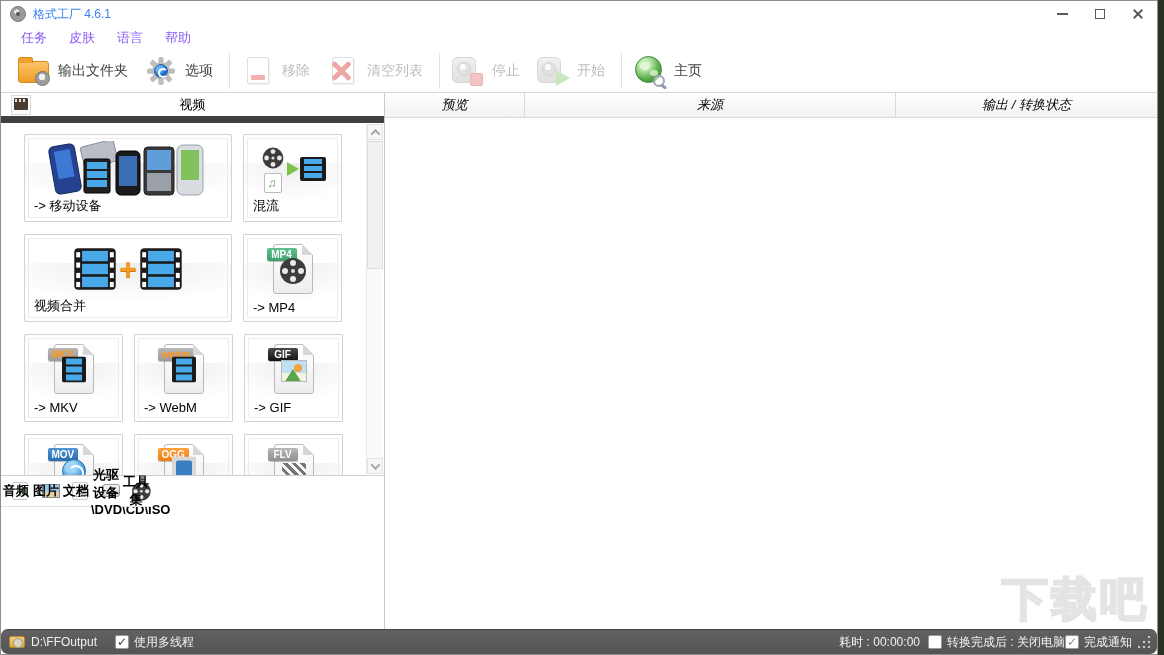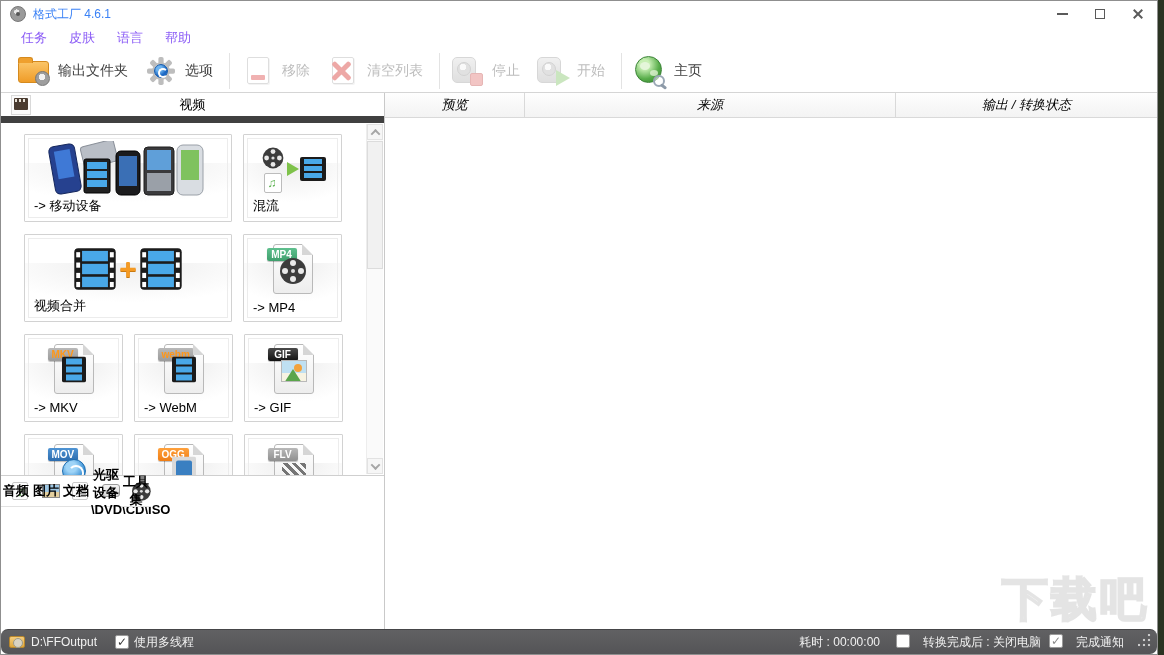--- a/index.html
+++ b/index.html
@@ -178,21 +178,21 @@
   
   .statusbar { height:25px; flex:0 0 auto; background:linear-gradient(#616163,#545457); border-top:1px solid #454547;
       display:flex; align-items:center; color:#f2f2f2; font-size:12px; padding:0 6px 0 8px;border-radius:7px; }
   .sb-folder { width:16px; height:12px; background:linear-gradient(#f5ce7e,#e0a83c); border:1px solid #b8872c; border-radius:2px; position:relative; margin-right:6px; }
   .sb-folder::before { content:""; position:absolute; left:3px; top:1px; width:8px; height:8px; border-radius:50%; background:#d9d3c2; border:1px solid #9b9b8c; }
   .status-path { margin-right:18px; }
   .checkbox { width:14px; height:14px; background:#fff; border:1px solid #9a9a9a; border-radius:2px;
       display:inline-flex; align-items:center; justify-content:center; font-size:12px; line-height:1; margin-right:5px; flex:0 0 auto; }
   .checkbox.dark { color:#3a3a3a; font-weight:bold; }
   .checkbox.gray { color:#8a8a8a; font-weight:bold; }
-  .status-right { margin-left:auto; display:flex; gap:8px; }
+  .status-right { margin-left:auto; display:flex; align-items:center; gap:0; }
   .status-elapsed { margin-right:8px; }
   .grip { width:13px; height:13px; margin-left:6px; background:
       radial-gradient(circle at 11px 11px, #c9c9c9 1.2px, transparent 1.6px),
       radial-gradient(circle at 11px 6px,  #c9c9c9 1.2px, transparent 1.6px),
       radial-gradient(circle at 6px 11px,  #c9c9c9 1.2px, transparent 1.6px),
       radial-gradient(circle at 11px 1px,  #c9c9c9 1.2px, transparent 1.6px),
       radial-gradient(circle at 1px 11px,  #c9c9c9 1.2px, transparent 1.6px),
       radial-gradient(circle at 6px 6px,   #c9c9c9 1.2px, transparent 1.6px); }
 </style>
 </head>

